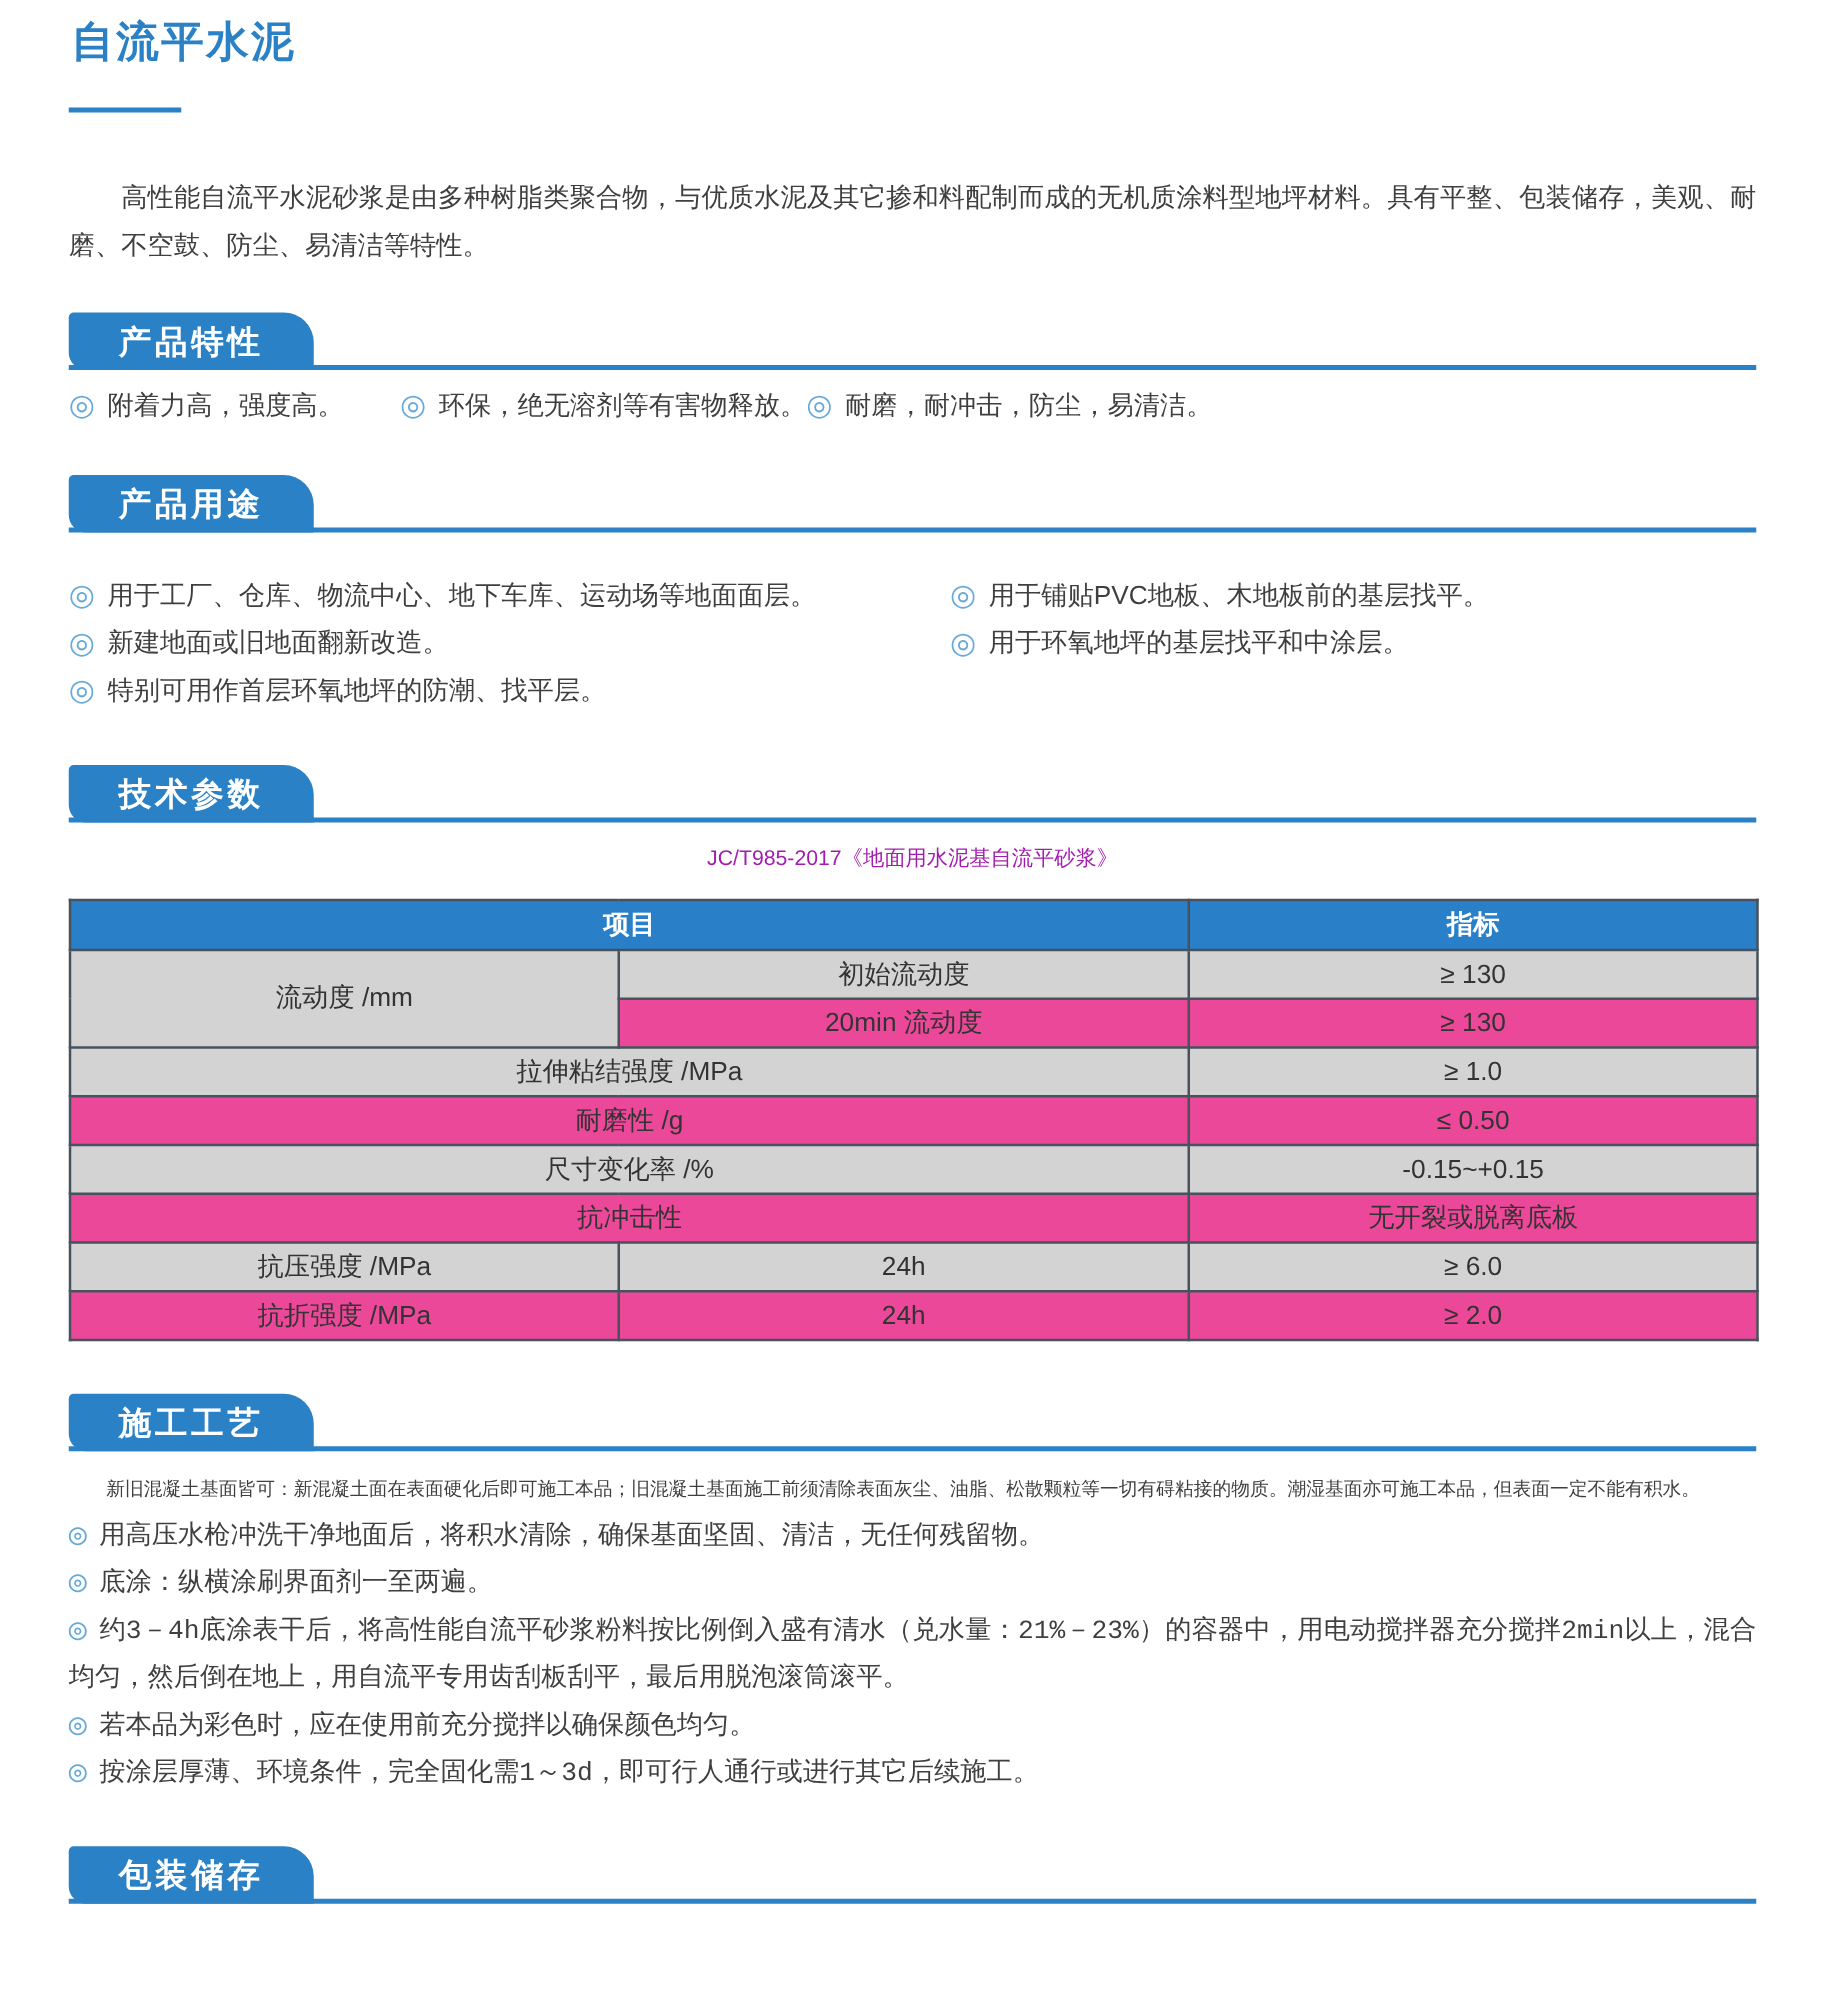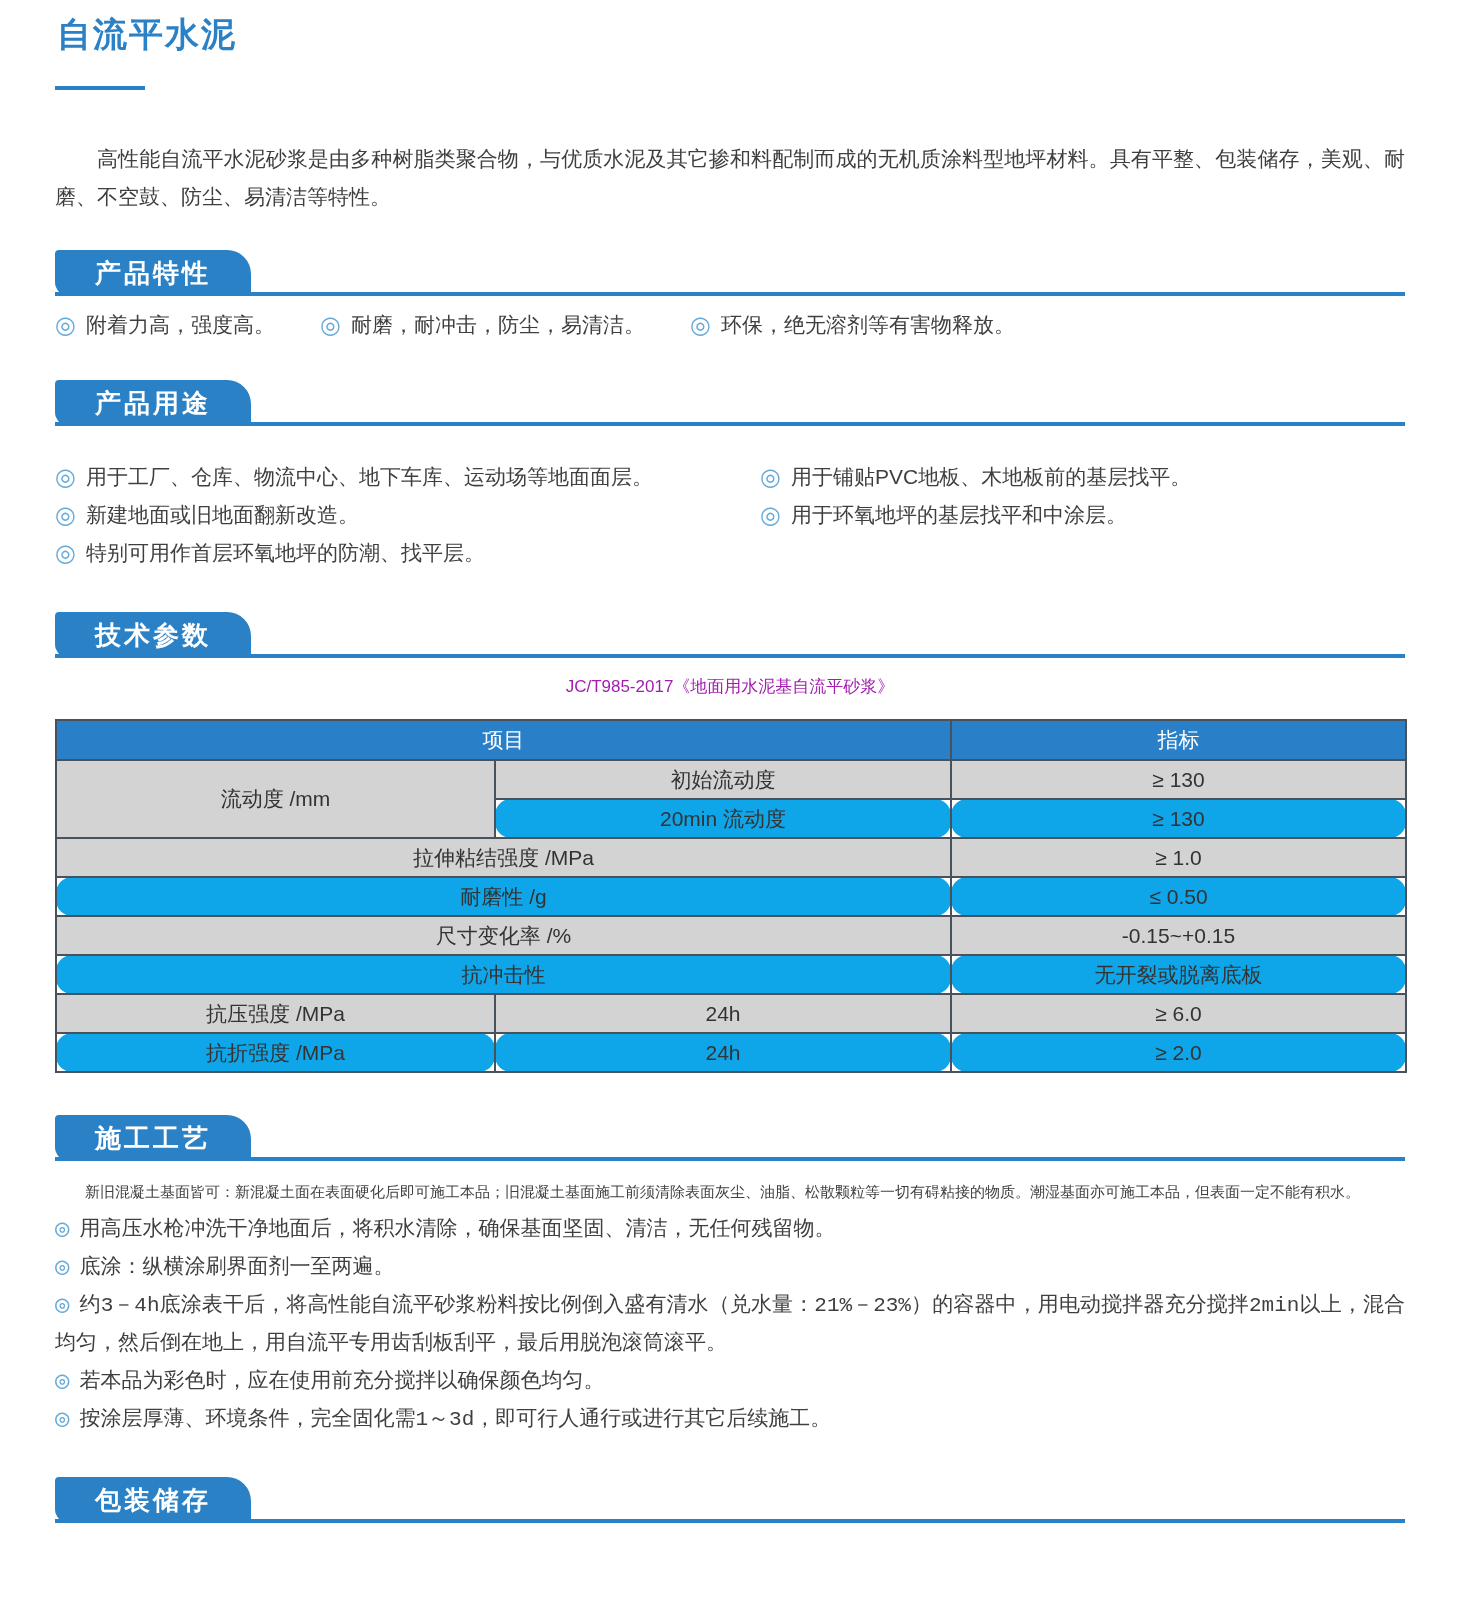--- a/index.html
+++ b/index.html
@@ -39,23 +39,23 @@
   .uses-left{width:705px;}
   .uses-right{flex:1;}
   .uses-cols .li{height:38px;}
 
   
   .caption{margin-top:14px;font-size:17px;text-align:center;line-height:30px;color:#a21caf;}
   table.specs{border-collapse:collapse;table-layout:fixed;width:1350px;margin-top:12px;font-size:21px;color:#333;}
   table.specs th,table.specs td{
     border:2px solid #47525c;text-align:center;padding:0;height:37px;line-height:24px;
   }
-  table.specs th{background:#2980c8;color:#fff;font-weight:normal;height:38px;font-size:21px;}
+  table.specs th{background:#2980c8;color:#fff;font-weight:bold;height:38px;font-size:21px;}
   tr.gray td{background:#d3d3d3;}
-  tr.white td{background:#0ea5e9;border-radius:16px;}
+  tr.white td{background:#ec4899;}
   td.span-gray{background:#d3d3d3 !important;}
 
   
   .proc-body{margin-top:12px;}
   .proc-intro{font-size:15px;line-height:38px;text-align:justify;text-indent:2em;margin:0;}
   .proc-body .li{display:block;}
 
   
   .mt34{margin-top:34px;} .mt36{margin-top:36px;} .mt40{margin-top:40px;}
   .mt42{margin-top:42px;} .mt48{margin-top:38px;}
@@ -69,22 +69,22 @@
   <div class="title-rule"></div>
 
   <p class="intro">高性能自流平水泥砂浆是由多种树脂类聚合物，与优质水泥及其它掺和料配制而成的无机质涂料型地坪材料。具有平整、包装储存，美观、耐磨、不空鼓、防尘、易清洁等特性。</p>
 
   <div class="sec-head mt34">
     <div class="sec-rule"></div>
     <div class="sec-tab">产品特性</div>
   </div>
   <div class="features-row">
     <p class="li f1"><span class="mk">◎</span><span>附着力高，强度高。</span></p>
+    <p class="li f3"><span class="mk">◎</span><span>环保，绝无溶剂等有害物释放。</span></p>
     <p class="li f2"><span class="mk">◎</span><span>耐磨，耐冲击，防尘，易清洁。</span></p>
-    <p class="li f3"><span class="mk">◎</span><span>环保，绝无溶剂等有害物释放。</span></p>
   </div>
 
   <div class="sec-head mt36">
     <div class="sec-rule"></div>
     <div class="sec-tab">产品用途</div>
   </div>
   <div class="uses-cols">
     <div class="uses-left">
       <p class="li"><span class="mk">◎</span><span>用于工厂、仓库、物流中心、地下车库、运动场等地面面层。</span></p>
       <p class="li"><span class="mk">◎</span><span>新建地面或旧地面翻新改造。</span></p>

